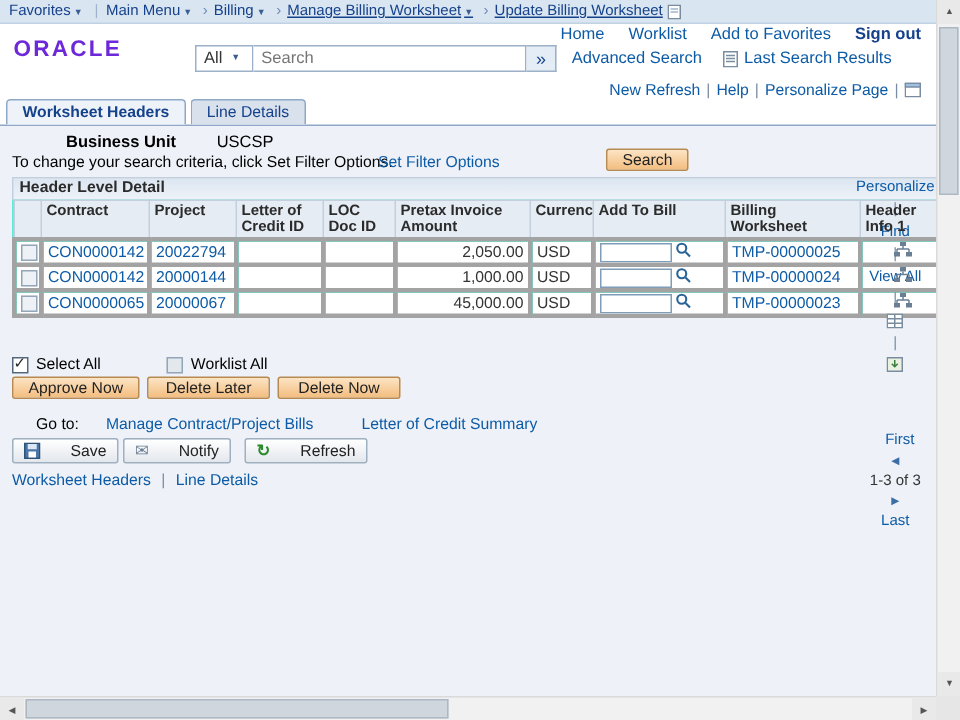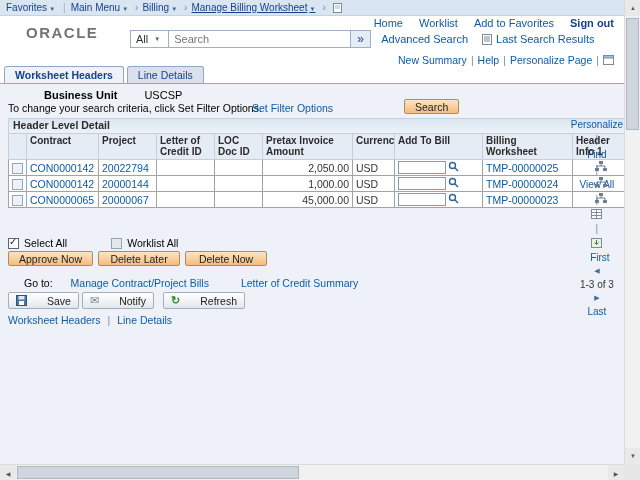--- a/index.html
+++ b/index.html
@@ -16,21 +16,21 @@
     font-size:10px; color:#15428b; white-space:nowrap; }
   .bc-item { color:#15428b; cursor:pointer; }
   .bc-item.u { text-decoration:underline; }
   .caret { font-size:6px; color:#3c5f92; margin:0 3px 0 2px; }
   .bc-sep { color:#6f8cb4; margin:0 4px; }
   .bc-bar { color:#9fb4cc; margin:0 5px; }
 
   
   .topnav { position:absolute; top:17px; right:26px; display:flex; gap:16px; align-items:center; font-size:11px; }
   .signout { color:#15428b; font-weight:bold; cursor:pointer; }
-  .brand { position:absolute; left:9px; top:24px; font-size:15px; font-weight:bold; color:#737373; letter-spacing:1.5px;margin-left:17px; }
+  .brand { position:absolute; left:9px; top:24px; font-size:15px; font-weight:bold; color:#6d28d9; letter-spacing:1.5px; }
   .searchbar { position:absolute; left:130px; top:30px; display:flex; align-items:center; font-size:11px; height:18px; }
   .scope { display:flex; align-items:center; gap:4px; border:1px solid #9cb0c8; background:#fff; height:18px; padding:0 5px; color:#333; cursor:pointer; }
   .search-input { border:1px solid #9cb0c8; border-left:none; height:18px; width:182px; font-size:11px; padding:0 5px; color:#444; font-family:"Liberation Sans",sans-serif; }
   .go-btn { height:18px; width:20px; background:#e4ecf5; border:1px solid #9cb0c8; border-left:none; color:#15428b; font-size:12px; display:flex; align-items:center; justify-content:center; cursor:pointer; }
   .adv { margin-left:10px; font-size:11px; }
   .lsr { margin-left:14px; display:flex; align-items:center; gap:4px; font-size:11px; }
 
   .pagelinks { position:absolute; top:54px; right:26px; display:flex; align-items:center; font-size:10.5px; }
 
   
@@ -59,21 +59,21 @@
   .gridbox { position:absolute; left:8px; top:118px; width:620px; }
   .gridbar { height:15px; background:linear-gradient(#dce6f1,#edf2f8); border:1px solid #c3cfdd; border-bottom:none;
     display:flex; justify-content:space-between; padding:0 4px; font-size:10.5px;gap:32px; }
   .grid-title { font-weight:bold; color:#2b2b2b; }
   .grid-tools { display:flex; align-items:center; gap:4px; font-size:10px;flex-direction:column; }
   .nav-arrow { font-size:7px; color:#3b6ea5; cursor:pointer; }
   .range { color:#333; }
   table.grid { width:620px; border-collapse:collapse; table-layout:fixed; background:#5eead4; }
   table.grid th { background:#e6ecf4; border:1px solid #c3cfdd; font-size:10px; font-weight:bold; color:#2b2b2b;
     text-align:left; padding:1px 3px; vertical-align:top; height:26px; overflow:hidden; }
-  table.grid td { background:#fff; border:1px solid #a3a3a3; font-size:10.5px; color:#333; padding:0 3px;
+  table.grid td { background:#fff; border:3px solid #a3a3a3; font-size:10.5px; color:#333; padding:0 3px;
     height:16px; white-space:nowrap; overflow:hidden; }
   td.amt { text-align:right; }
   td.ctr { text-align:center; }
   .cb { display:inline-block; width:11px; height:11px; border:1px solid #93a5b8; background:#eef1f5; vertical-align:middle; position:relative; cursor:pointer; }
   .cb.checked { background:#fff; border-color:#55677c; }
   .cb.checked .tick { position:absolute; left:0px; top:-3px; font-size:10px; color:#222; }
   .cb.gray { background:#e3e8ec; }
   .atb { width:48px; height:13px; border:1px solid #7f9db9; font-size:10px; padding:0 2px; vertical-align:middle; font-family:"Liberation Sans",sans-serif; }
   .lookup { margin-left:2px; vertical-align:middle; cursor:pointer; }
   .iconbtn { display:inline-flex; align-items:center; cursor:pointer; }
@@ -116,20 +116,21 @@
 
   <div class="breadcrumb">
     <span class="bc-item"><span>Favorites</span><span class="caret">▼</span></span>
     <span class="bc-bar">|</span>
     <span class="bc-item"><span>Main Menu</span><span class="caret">▼</span></span>
     <span class="bc-sep">›</span>
     <span class="bc-item"><span>Billing</span><span class="caret">▼</span></span>
     <span class="bc-sep">›</span>
     <span class="bc-item u"><span>Manage Billing Worksheet</span><span class="caret">▼</span></span>
     <span class="bc-sep">›</span>
+    <span class="bc-item u"><span>Update Billing Worksheet</span></span>
     <span style="margin-left:3px;display:inline-flex;">
         <svg width="9" height="10" viewBox="0 0 9 10">
           <rect x="0.5" y="0.5" width="8" height="9" fill="#fff" stroke="#7a8da0"></rect>
           <line x1="2" y1="3" x2="7" y2="3" stroke="#9fb4cc"></line>
           <line x1="2" y1="5" x2="7" y2="5" stroke="#9fb4cc"></line>
         </svg>
       </span>
   </div>
 
   <div class="topnav">
@@ -156,21 +157,21 @@
             <line x1="2" y1="3" x2="8" y2="3" stroke="#7a8da0"></line>
             <line x1="2" y1="5" x2="8" y2="5" stroke="#7a8da0"></line>
             <line x1="2" y1="7" x2="8" y2="7" stroke="#7a8da0"></line>
           </svg>
         </span>
       <span class="link">Last Search Results</span>
     </span>
   </div>
 
   <div class="pagelinks">
-    <span class="link">New Summary</span>
+    <span class="link">New Refresh</span>
     <span class="pipe">|</span>
     <span class="link">Help</span>
     <span class="pipe">|</span>
     <span class="link">Personalize Page</span>
     <span class="pipe">|</span>
     <span style="display:inline-flex;">
         <svg width="11" height="10" viewBox="0 0 11 10">
           <rect x="0.5" y="0.5" width="10" height="9" fill="#fff" stroke="#7a8da0"></rect>
           <rect x="0.5" y="0.5" width="10" height="2.5" fill="#9fc0e0" stroke="#7a8da0"></rect>
         </svg>
@@ -213,21 +214,21 @@
               <line x1="5.5" y1="0.5" x2="5.5" y2="9.5" stroke="#7a8da0"></line>
             </svg>
           </span>
         <span class="pipe">|</span>
         <span class="iconbtn">
             <svg width="11" height="10" viewBox="0 0 11 10">
               <rect x="0.5" y="0.5" width="10" height="9" fill="#eaf1e2" stroke="#7a8da0"></rect>
               <path d="M5.5 2 L5.5 6 M3.5 4.5 L5.5 6.5 L7.5 4.5" stroke="#3c7d3c" fill="none"></path>
             </svg>
           </span>
-        <span class="link" style="margin-left:6px;">First</span>
+        <span class="link" style="margin-left:6px;margin-top:36px;">First</span>
         <span class="nav-arrow">◀</span>
         <span class="range">1-3 of 3</span>
         <span class="nav-arrow">▶</span>
         <span class="link">Last</span>
       </span>
     </div>
 
     <table class="grid">
       <colgroup>
         <col style="width:18px">

